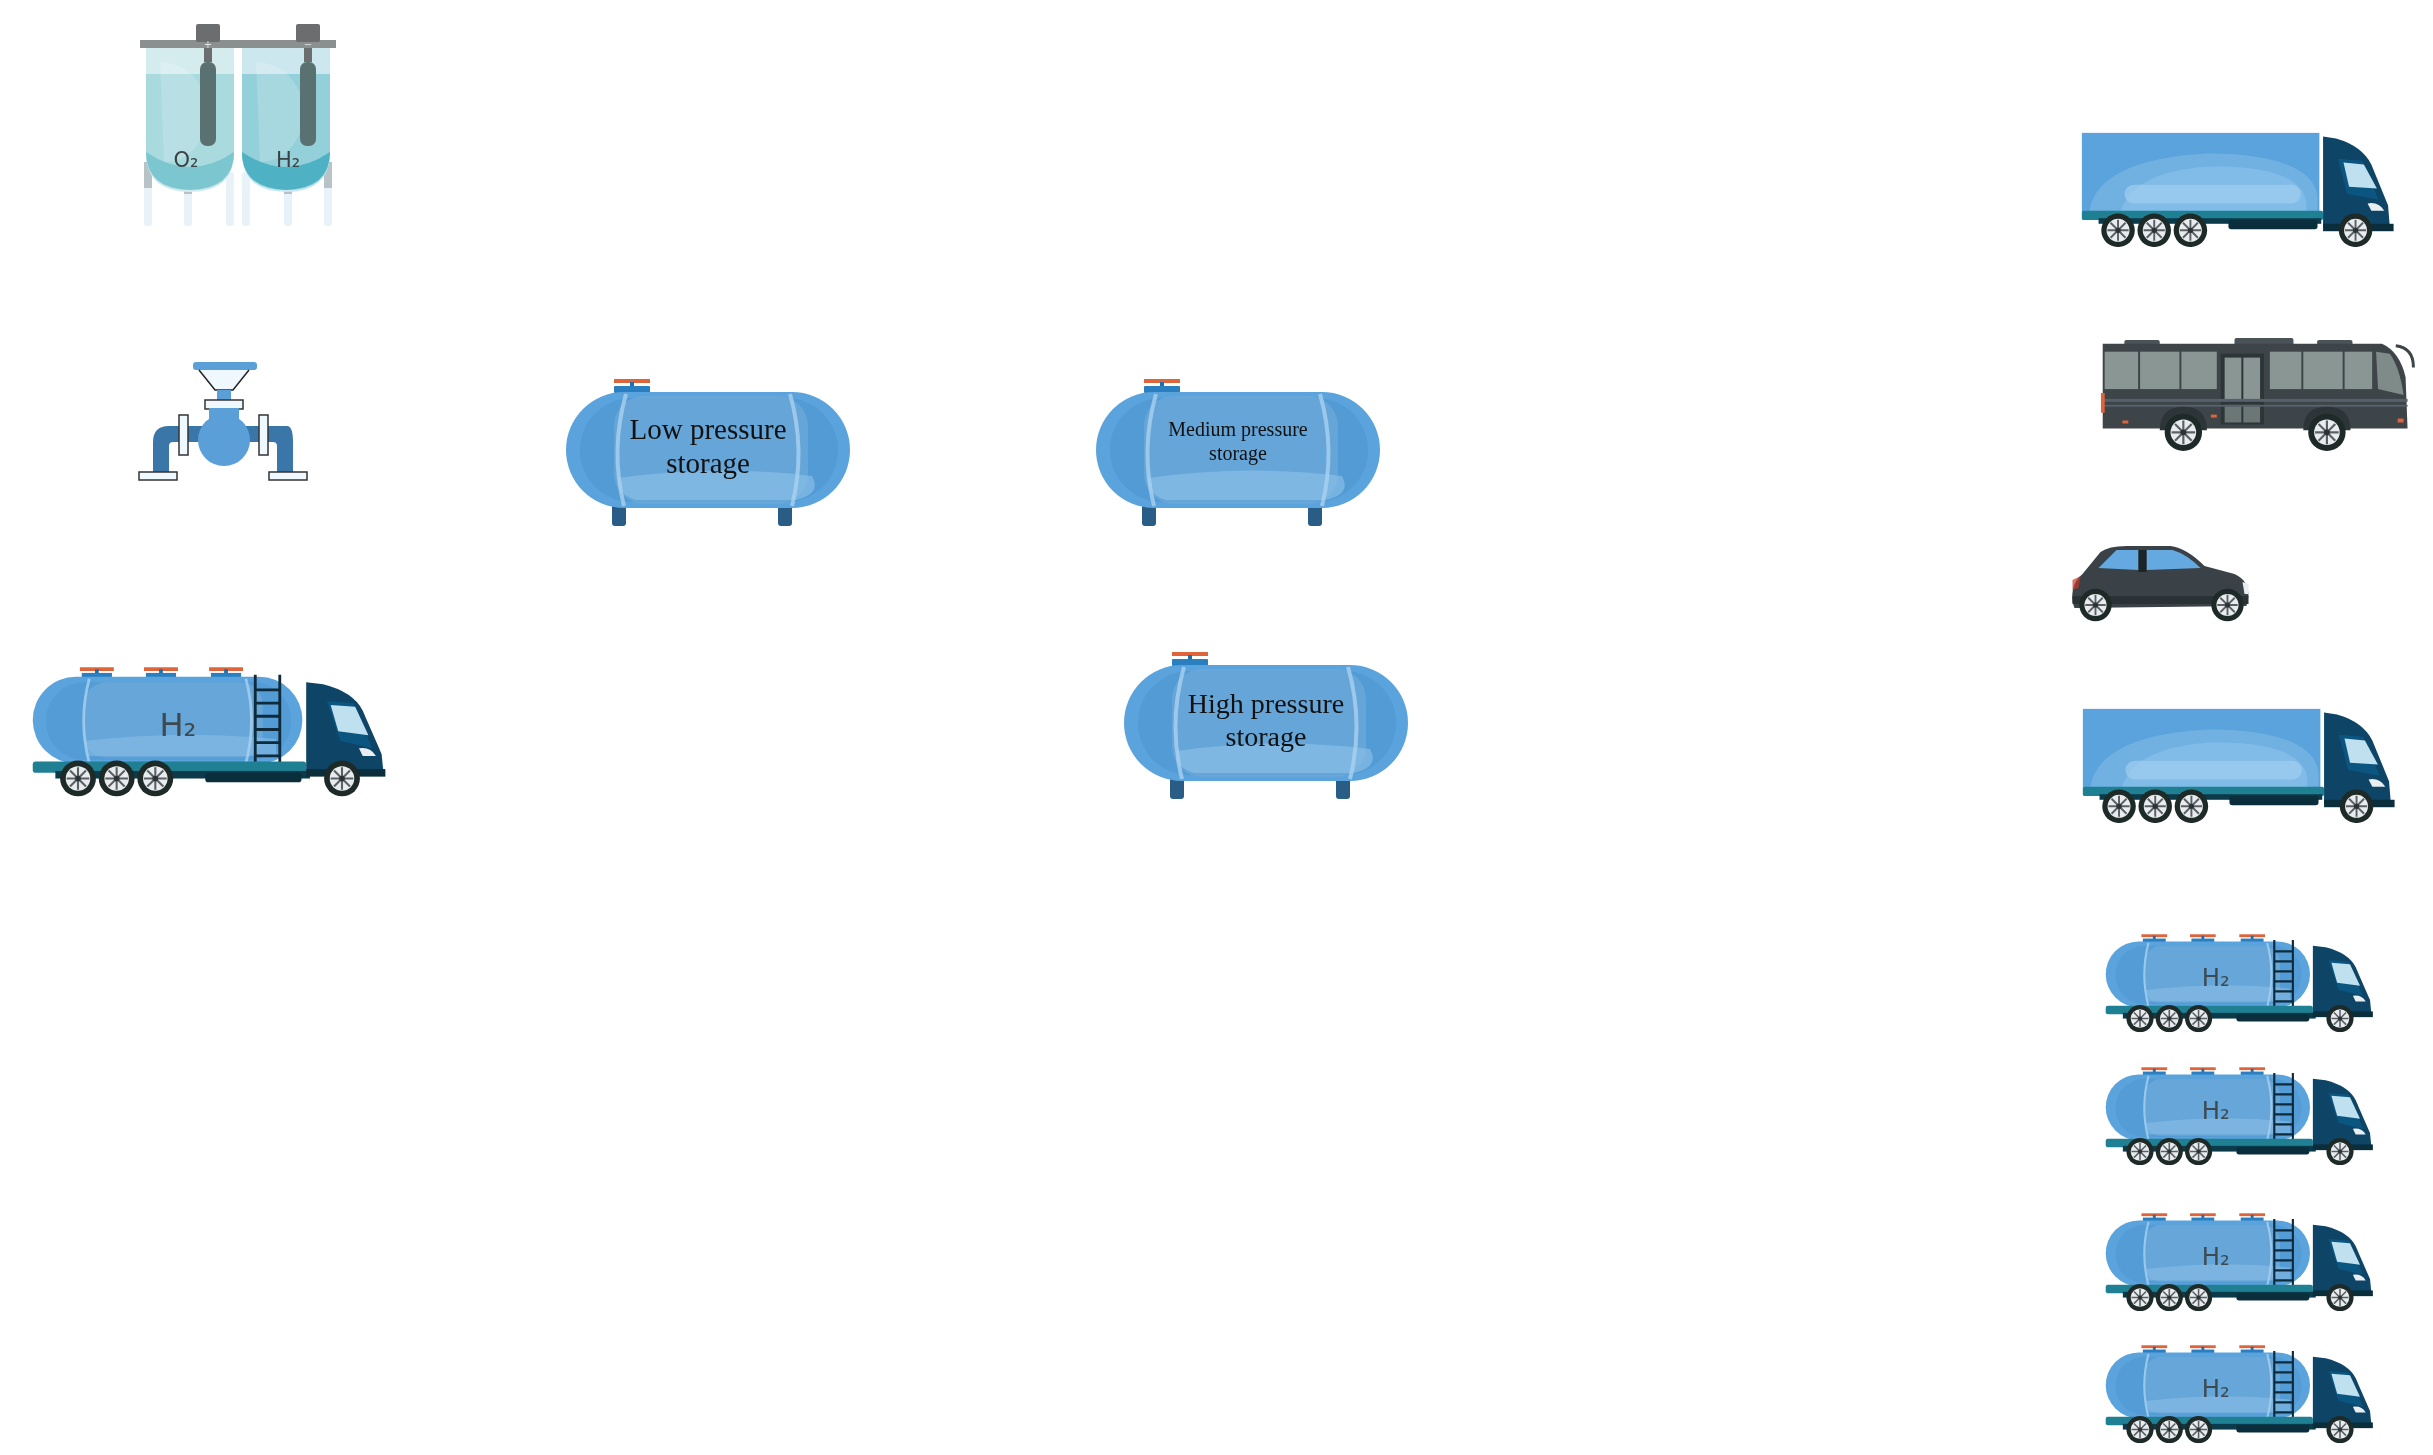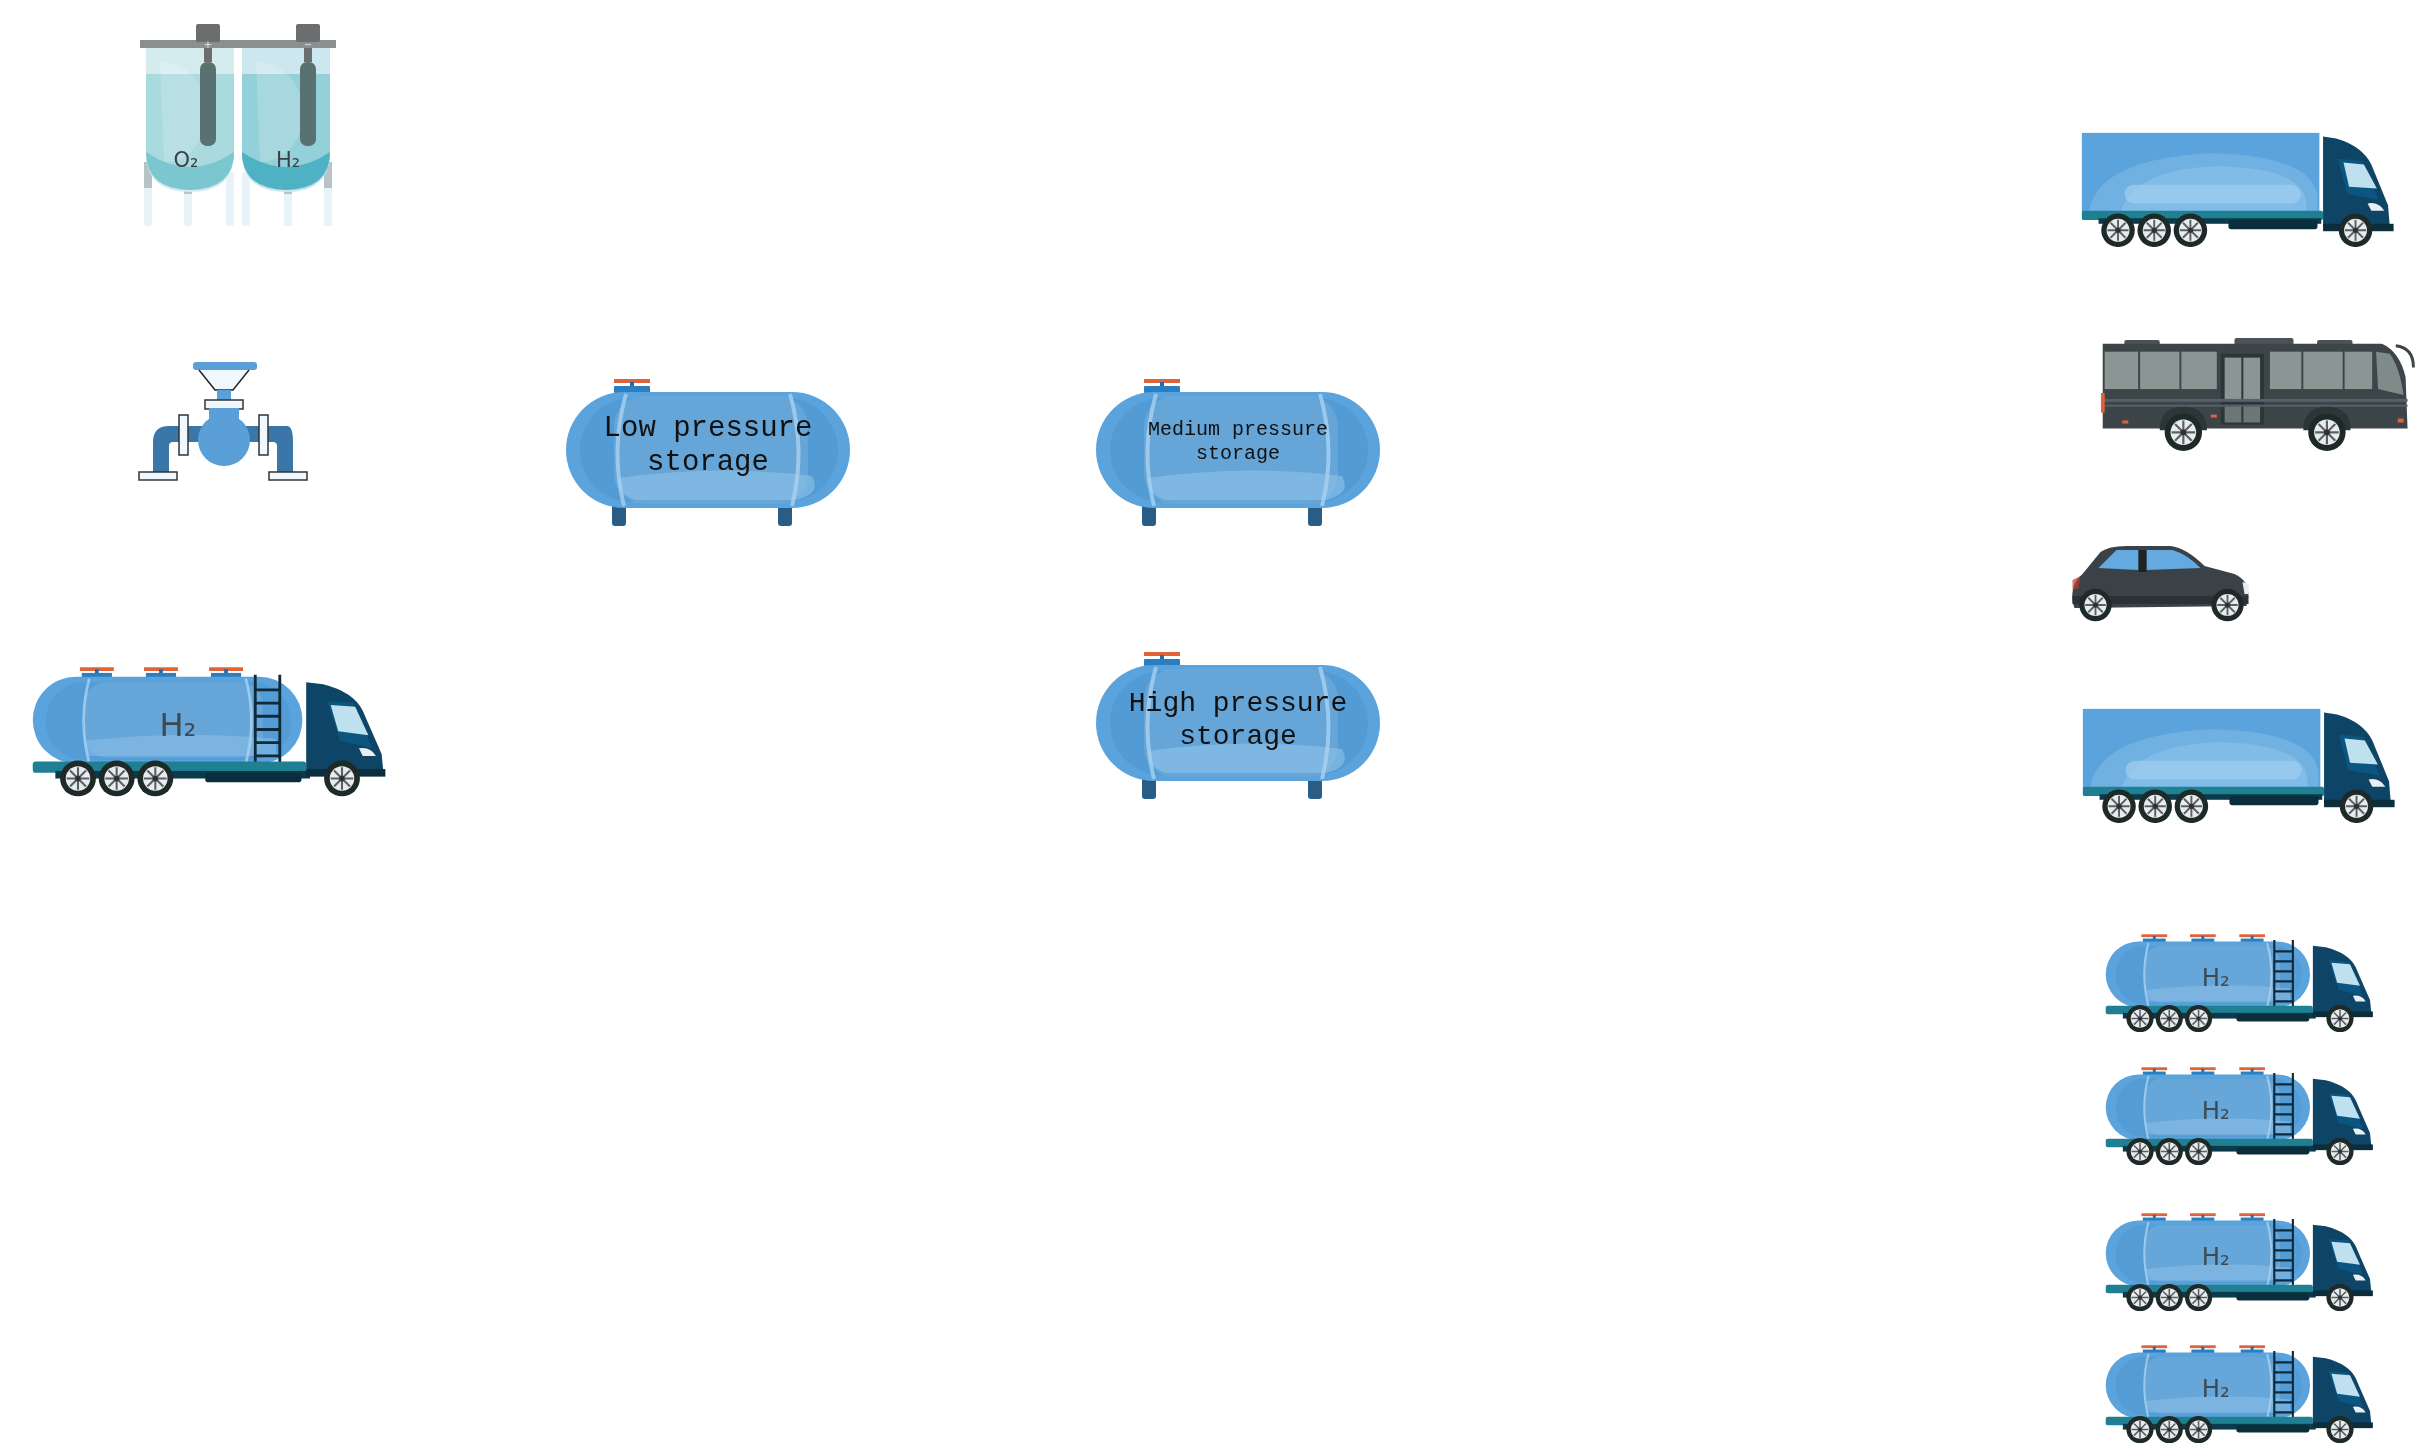--- a/index.html
+++ b/index.html
@@ -1,21 +1,21 @@
 <!DOCTYPE html>
 <html><head>
 <meta charset="utf-8">
 <style>
   html, body { margin: 0; padding: 0; background: #ffffff; }
   body { width: 2433px; height: 1455px; position: relative; overflow: hidden;
          font-family: "DejaVu Sans", sans-serif; }
   .node { position: absolute; }
   .node svg { position: absolute; left: 0; top: 0; width: 100%; height: 100%; overflow: visible; }
   .tank-label { position: absolute; left: 0; right: 0; text-align: center; color: #111;
-                font-family: Liberation Mono, monospace; line-height: 1.18; }
+                font-family: Liberation Serif, serif; line-height: 1.18; }
   .tank-label span { display: block; }
 </style>
 </head>
 <body>
 
 <svg width="0" height="0" style="position:absolute">
   <defs>
 
     <symbol id="wheel" viewBox="-20 -20 40 40">
       <circle r="19" fill="#1e2a28"></circle>
@@ -232,21 +232,21 @@
 <div class="node" style="left:1096px; top:376px; width:284px; height:152px;">
   <svg viewBox="0 0 284 152">
       <use href="#storage-tank" x="0" y="0" width="284" height="152"></use>
     </svg>
   <div class="tank-label" style="top:42px; font-size:20px;">
     <span>Medium pressure</span>
     <span>storage</span>
   </div>
 </div>
 
-<div class="node" style="left:1096px; top:649px; width:284px; height:152px;">
+<div class="node" style="left:1124px; top:649px; width:284px; height:152px;">
   <svg viewBox="0 0 284 152">
       <use href="#storage-tank" x="0" y="0" width="284" height="152"></use>
     </svg>
   <div class="tank-label" style="top:38px; font-size:28px;">
     <span>High pressure</span>
     <span>storage</span>
   </div>
 </div>
 
 <div class="node" style="left:2080px; top:130px; width:334px; height:118px;">

